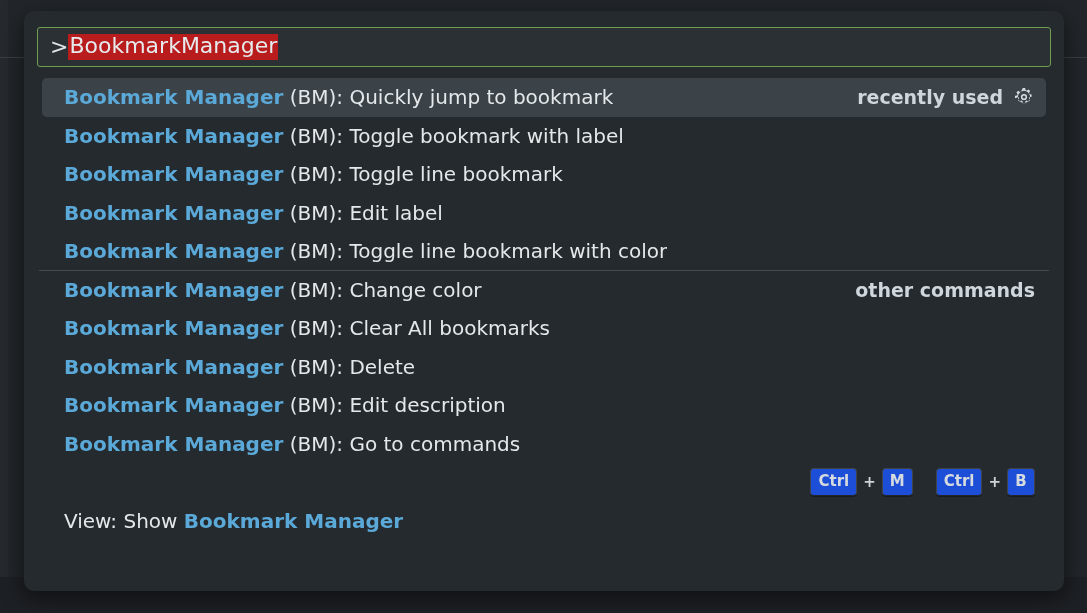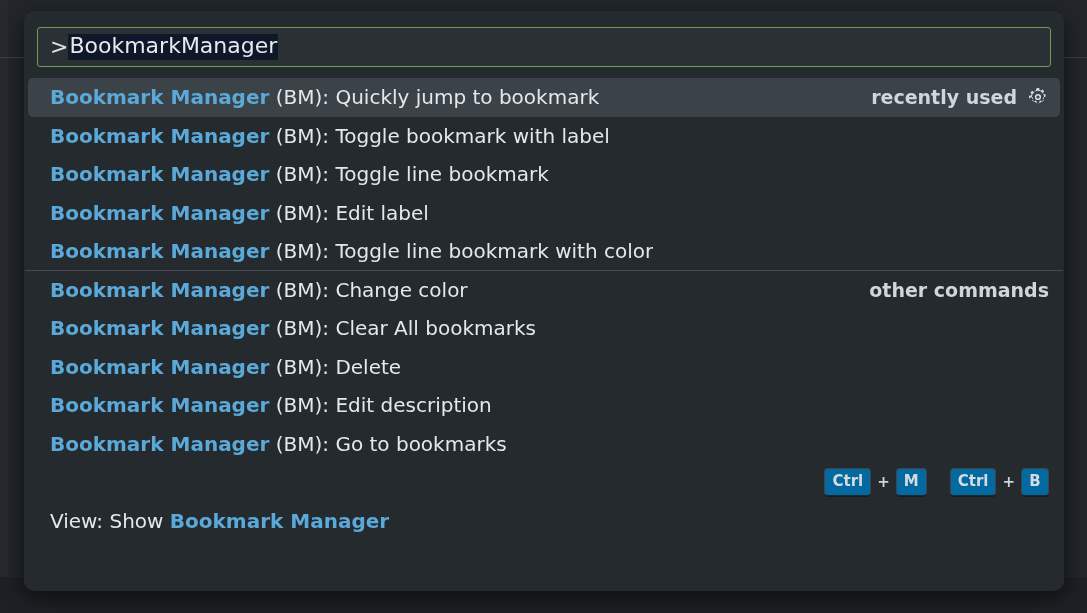--- a/index.html
+++ b/index.html
@@ -79,39 +79,39 @@
     color: #dfe3e6;
     font-size: 22px;
     line-height: 1;
     padding-left: 4px;
     letter-spacing: 0;
   }
   .qp-input-value {
     color: #e6eaec;
     font-size: 22px;
     line-height: 1.1;
-    background: #0f172a;
+    background: #b91c1c;
     padding: 0 1px 2px 1px;
     white-space: pre;
   }
 
   
   .qp-list {
     margin-top: 11px;
     padding: 0 3px;
   }
   .qp-row {
     position: relative;
     height: 38.5px;
     display: flex;
     align-items: center;
     padding: 0 11px 0 22px;
     box-sizing: border-box;
     border-radius: 5px;
-    margin: 0 1px;
+    margin: 0 15px;
   }
   .qp-row.selected {
     background: #3b4248;
   }
   .qp-row.sep-top::before {
     content: "";
     position: absolute;
     left: -3px;
     right: -3px;
     top: -1px;
@@ -153,21 +153,21 @@
   }
 
   
   .keybinding {
     display: inline-flex;
     align-items: center;
     gap: 6px;
   }
   .keybinding + .keybinding { margin-left: 13px; }
   .key-chip {
-    background: #0369a1;
+    background: #1d4ed8;
     border: 1px solid #3e444a;
     border-bottom-color: #22262a;
     border-radius: 4px;
     color: #d6dbe0;
     font-size: 15px;
     line-height: 1;
     padding: 5px 7px 6px 7px;
     min-width: 12px;
     text-align: center;
     box-shadow: 0 1px 0 rgba(0,0,0,0.35);
@@ -236,21 +236,21 @@
       </div>
       <div class="qp-row">
         <div class="qp-label"><span class="hl">Bookmark Manager</span><span> (BM): Delete</span></div>
         <div class="qp-right"></div>
       </div>
       <div class="qp-row">
         <div class="qp-label"><span class="hl">Bookmark Manager</span><span> (BM): Edit description</span></div>
         <div class="qp-right"></div>
       </div>
       <div class="qp-row">
-        <div class="qp-label"><span class="hl">Bookmark Manager</span><span> (BM): Go to bookmarks</span></div>
+        <div class="qp-label"><span class="hl">Bookmark Manager</span><span> (BM): Go to commands</span></div>
         <div class="qp-right"></div>
       </div>
       <div class="qp-row">
         <div class="qp-right">
           <span class="keybinding">
             <span class="key-chip">Ctrl</span>
             <span class="key-plus">+</span>
             <span class="key-chip">M</span>
           </span>
           <span class="keybinding">

